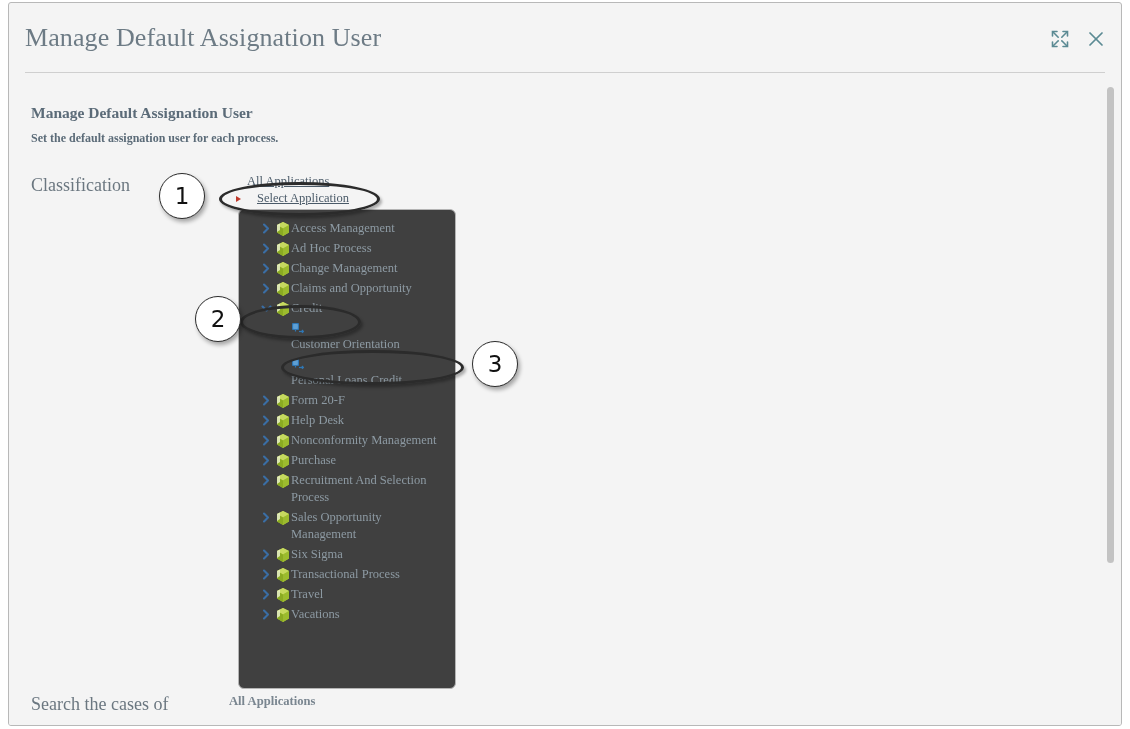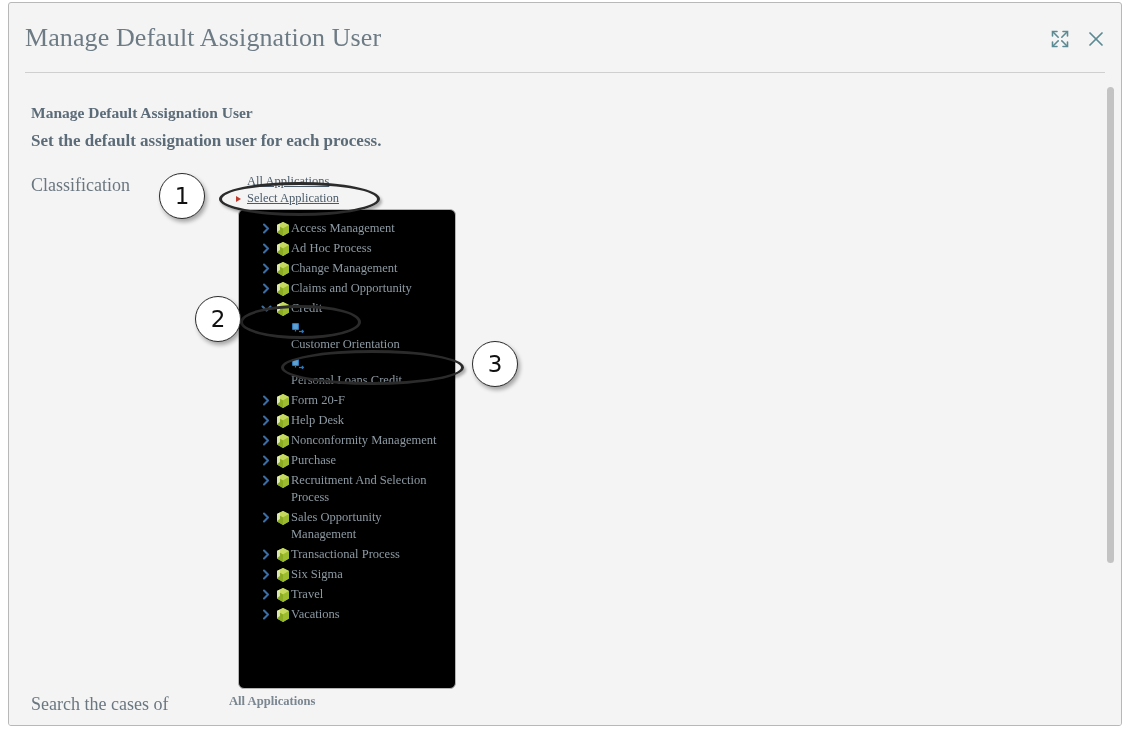--- a/index.html
+++ b/index.html
@@ -93,21 +93,21 @@
     top: 31px;
     font-size: 15.5px;
     font-weight: bold;
     color: #5b6b78;
     white-space: nowrap;
   }
   .sec-sub {
     position: absolute;
     left: 22px;
     top: 58px;
-    font-size: 17px;
+    font-size: 12px;
     font-weight: bold;
     color: #5b6b78;
     white-space: nowrap;
   }
 
   .field-label {
     position: absolute;
     font-size: 18px;
     color: #6b7780;
     white-space: nowrap;
@@ -137,41 +137,41 @@
     color: #4a5a68;
     text-decoration: underline;
     cursor: pointer;
     line-height: 17px;
     white-space: nowrap;
     width: max-content;
   }
   .select-app-row {
     display: flex;
     align-items: center;
-    gap: 6px;
+    gap: 16px;
     margin-left: -11px;
     margin-top: 0px;
   }
   .red-caret {
     width: 0;
     height: 0;
     border-left: 5px solid #c0392b;
     border-top: 3.5px solid transparent;
     border-bottom: 3.5px solid transparent;
     flex: 0 0 auto;
   }
 
   
   .tree-panel {
     position: absolute;
     left: 229px;
     top: 136px;
     width: 218px;
     height: 480px;
-    background: #000000;
+    background: #404040;
     border: 1px solid #b4b4b4;
     border-radius: 6px;
     box-sizing: border-box;
     padding: 8px 0 8px 0;
     overflow: hidden;
   }
   .tree-node {
     display: flex;
     align-items: flex-start;
     padding: 1.5px 6px 1.5px 22px;
@@ -512,36 +512,36 @@
                 <path d="M3 4.5 L7 8.5 L3 12.5" fill="none" stroke="#3a6ea5" stroke-width="2.1" stroke-linecap="round" stroke-linejoin="round"></path>
               </svg>
             </span>
             <span class="cube-icon"><svg width="14" height="16" viewBox="0 0 14 16">
                 <polygon points="7,1 13,4 13,11.5 7,15 1,11.5 1,4" fill="#a8c63a"></polygon>
                 <polygon points="7,1 13,4 7,7.4 1,4" fill="#c6d95f"></polygon>
                 <polygon points="1,4 7,7.4 7,15 1,11.5" fill="#8bab22"></polygon>
                 <polygon points="7,7.4 13,4 13,11.5 7,15" fill="#9cbb2e"></polygon>
                 <polygon points="1,4 4,2.5 4,9 1,11" fill="#e8eec9" opacity="0.85"></polygon>
               </svg></span>
+            <span class="node-label">Six Sigma</span>
+          </div>
+          <div class="tree-node">
+            <span class="chev">
+              <svg width="11" height="17" viewBox="0 0 11 17">
+                <path d="M3 4.5 L7 8.5 L3 12.5" fill="none" stroke="#3a6ea5" stroke-width="2.1" stroke-linecap="round" stroke-linejoin="round"></path>
+              </svg>
+            </span>
+            <span class="cube-icon"><svg width="14" height="16" viewBox="0 0 14 16">
+                <polygon points="7,1 13,4 13,11.5 7,15 1,11.5 1,4" fill="#a8c63a"></polygon>
+                <polygon points="7,1 13,4 7,7.4 1,4" fill="#c6d95f"></polygon>
+                <polygon points="1,4 7,7.4 7,15 1,11.5" fill="#8bab22"></polygon>
+                <polygon points="7,7.4 13,4 13,11.5 7,15" fill="#9cbb2e"></polygon>
+                <polygon points="1,4 4,2.5 4,9 1,11" fill="#e8eec9" opacity="0.85"></polygon>
+              </svg></span>
             <span class="node-label">Transactional Process</span>
-          </div>
-          <div class="tree-node">
-            <span class="chev">
-              <svg width="11" height="17" viewBox="0 0 11 17">
-                <path d="M3 4.5 L7 8.5 L3 12.5" fill="none" stroke="#3a6ea5" stroke-width="2.1" stroke-linecap="round" stroke-linejoin="round"></path>
-              </svg>
-            </span>
-            <span class="cube-icon"><svg width="14" height="16" viewBox="0 0 14 16">
-                <polygon points="7,1 13,4 13,11.5 7,15 1,11.5 1,4" fill="#a8c63a"></polygon>
-                <polygon points="7,1 13,4 7,7.4 1,4" fill="#c6d95f"></polygon>
-                <polygon points="1,4 7,7.4 7,15 1,11.5" fill="#8bab22"></polygon>
-                <polygon points="7,7.4 13,4 13,11.5 7,15" fill="#9cbb2e"></polygon>
-                <polygon points="1,4 4,2.5 4,9 1,11" fill="#e8eec9" opacity="0.85"></polygon>
-              </svg></span>
-            <span class="node-label">Six Sigma</span>
           </div>
           <div class="tree-node">
             <span class="chev">
               <svg width="11" height="17" viewBox="0 0 11 17">
                 <path d="M3 4.5 L7 8.5 L3 12.5" fill="none" stroke="#3a6ea5" stroke-width="2.1" stroke-linecap="round" stroke-linejoin="round"></path>
               </svg>
             </span>
             <span class="cube-icon"><svg width="14" height="16" viewBox="0 0 14 16">
                 <polygon points="7,1 13,4 13,11.5 7,15 1,11.5 1,4" fill="#a8c63a"></polygon>
                 <polygon points="7,1 13,4 7,7.4 1,4" fill="#c6d95f"></polygon>

